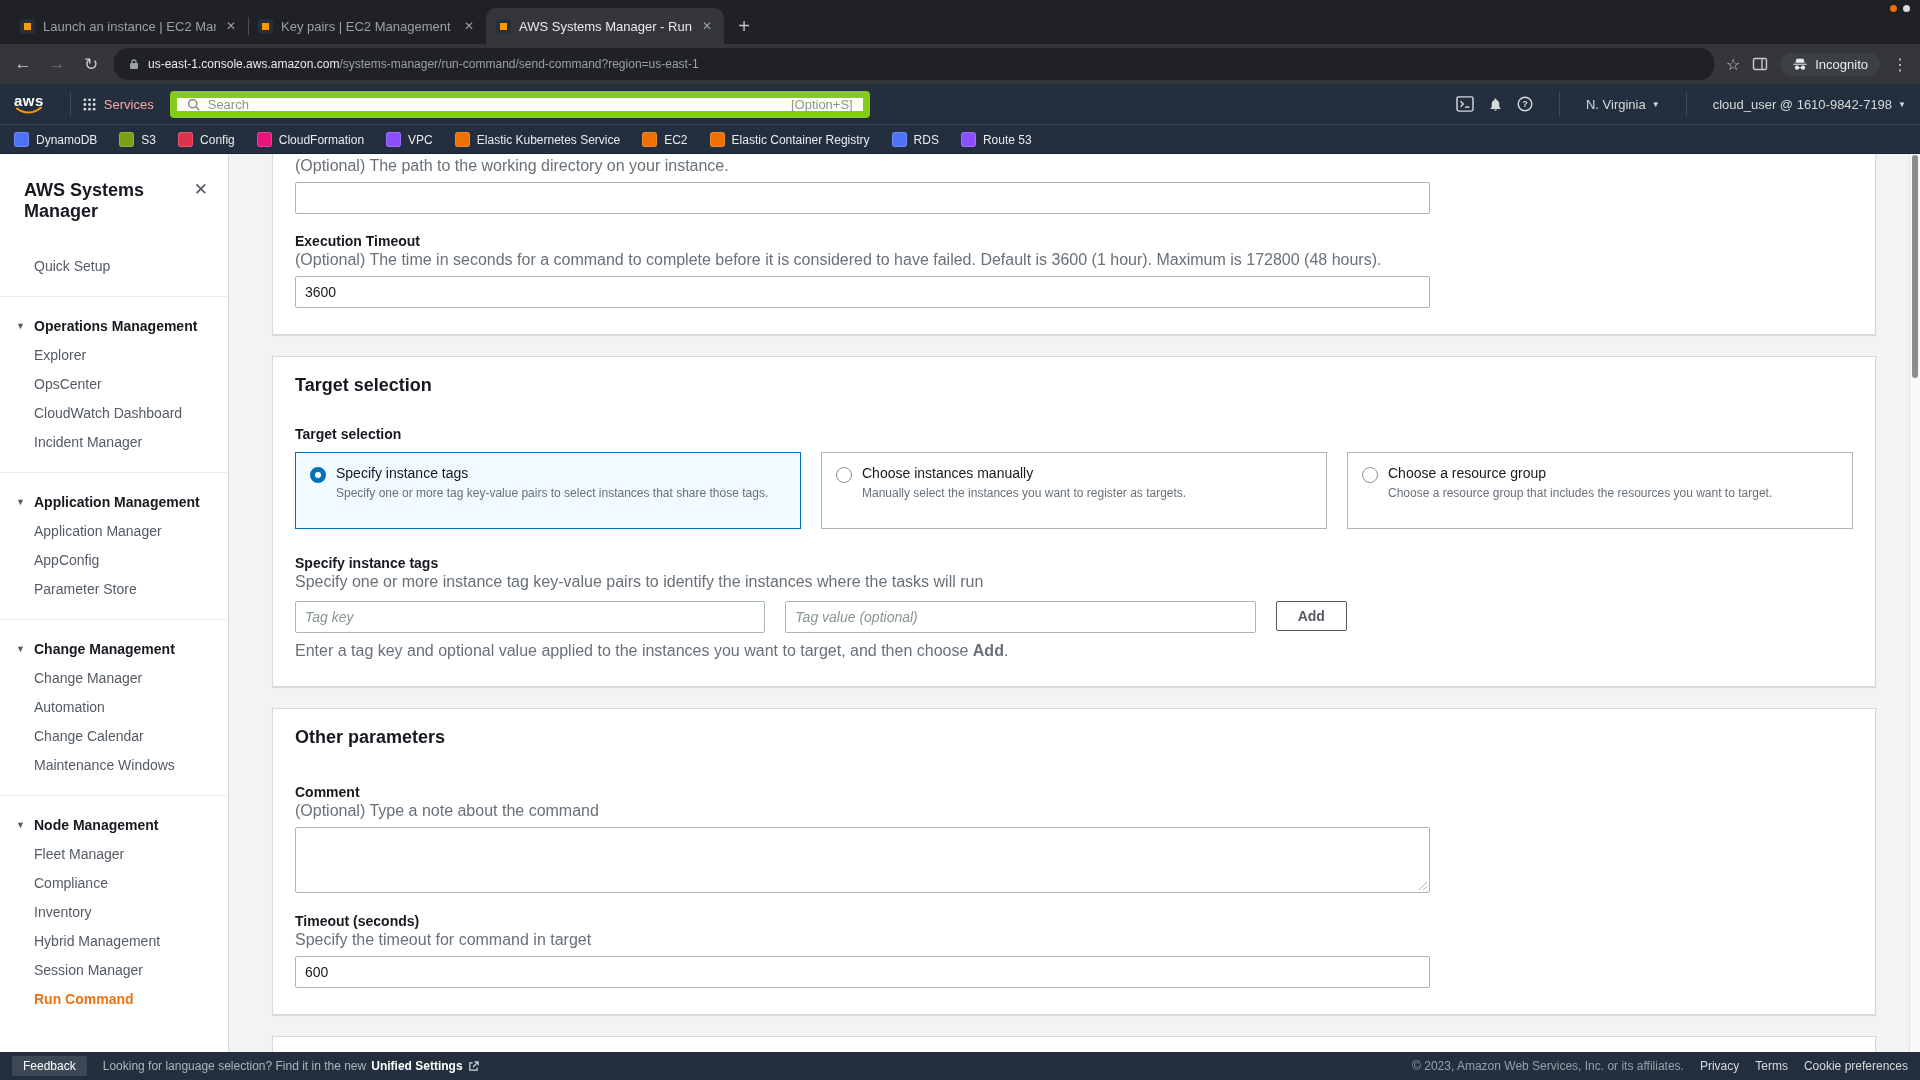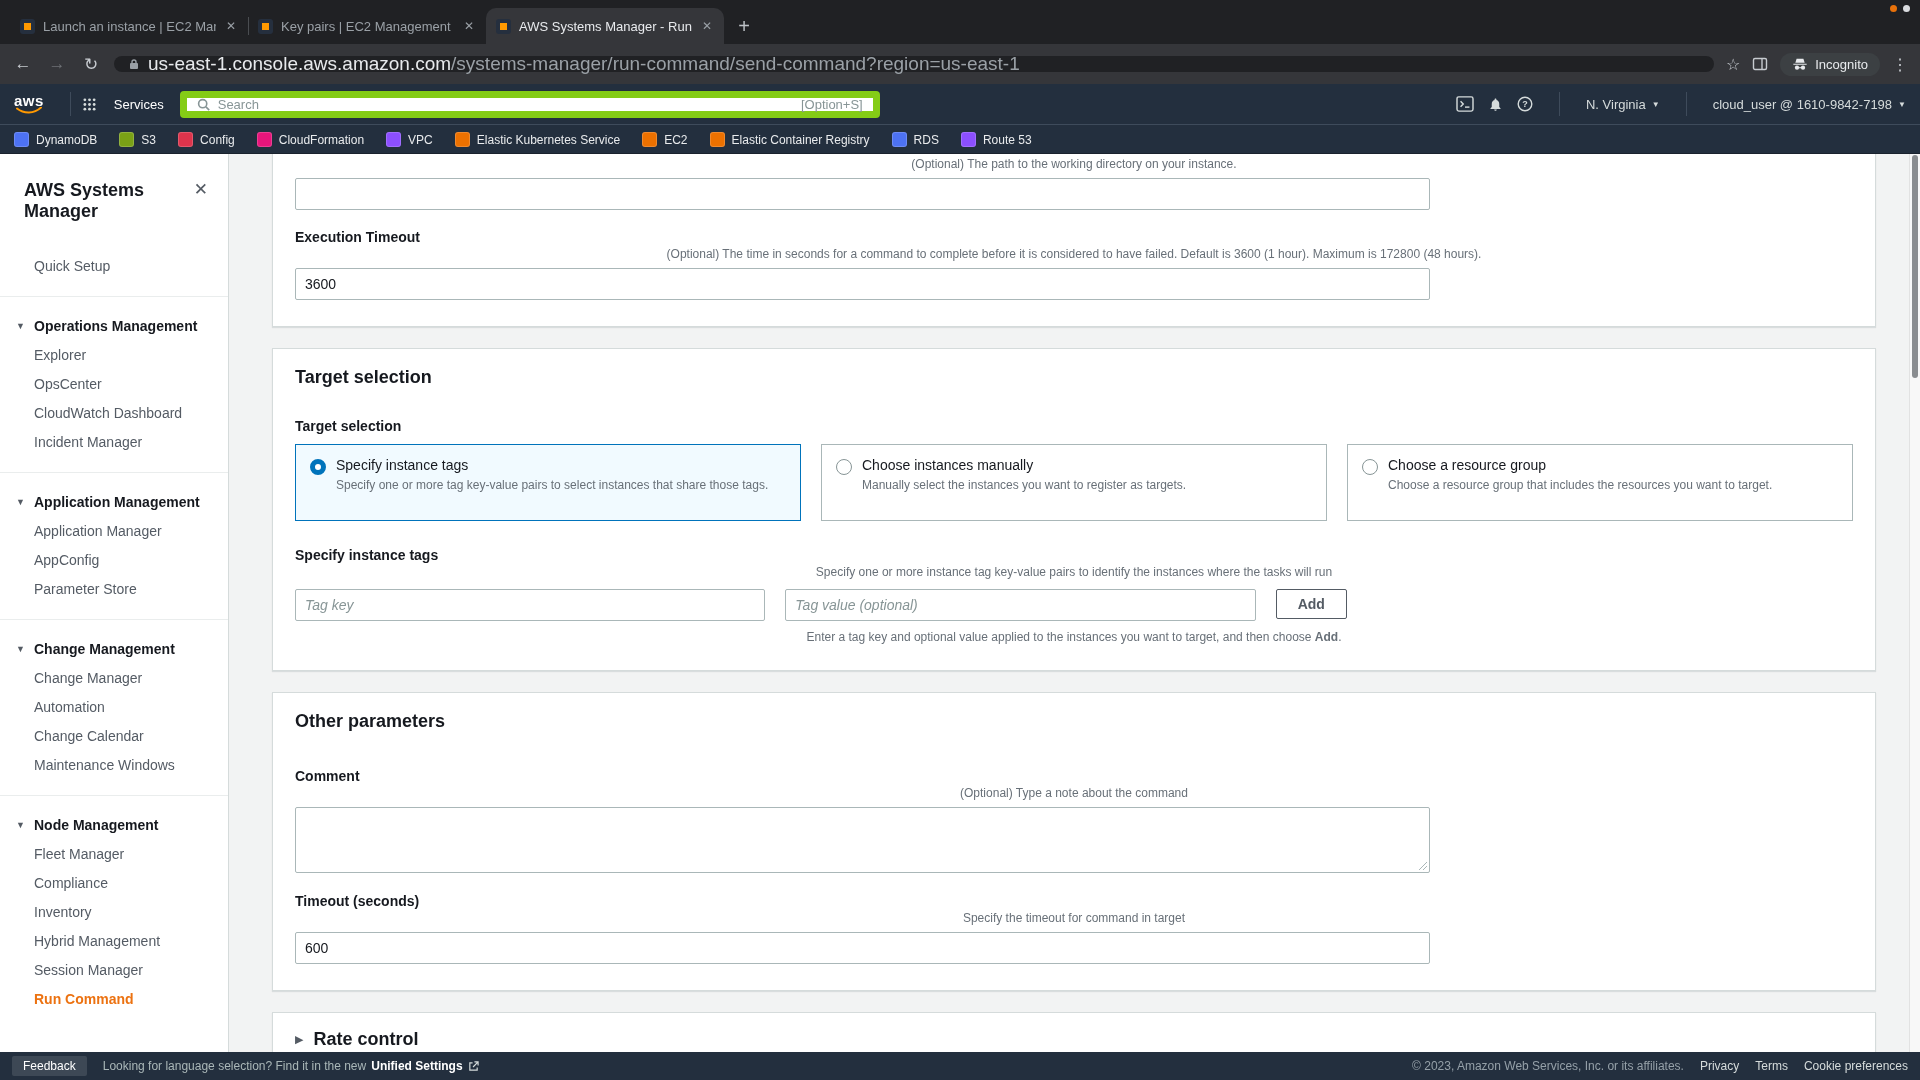--- a/index.html
+++ b/index.html
@@ -20,32 +20,32 @@
   .newtab { color:#bdc1c6; font-size:20px; line-height:28px; width:28px; text-align:center; margin:0 0 4px 6px; cursor:pointer; }
   .win-dots { position:absolute; right:10px; top:5px; display:flex; gap:6px; }
   .win-dot { width:7px; height:7px; border-radius:50%; }
   .win-dot.orange { background:#e8710a; }
   .win-dot.gray { background:#dadce0; }
 
   
   .toolbar { height:40px; background:#35363a; display:flex; align-items:center; padding:0 12px; gap:12px; flex:none; }
   .nav-btn { color:#c7cbd0; font-size:17px; width:22px; text-align:center; cursor:pointer; }
   .nav-btn.disabled { color:#6e7175; }
-  .urlbar { flex:1; height:16px; background:#202124; border-radius:14px; display:flex; align-items:center; padding:0 14px; gap:8px; font-size:19px; cursor:text; }
+  .urlbar { flex:1; height:32px; background:#202124; border-radius:14px; display:flex; align-items:center; padding:0 14px; gap:8px; font-size:12px; cursor:text; }
   .url-domain { color:#e8eaed; }
   .url-path { color:#9aa0a6; }
   .tool-icon { color:#c7cbd0; font-size:16px; cursor:pointer; display:flex; align-items:center; }
   .incog-badge { display:flex; align-items:center; gap:7px; background:#3c4043; border-radius:14px; padding:4px 12px; color:#e8eaed; font-size:13px; }
 
   
   .awsnav { height:40px; background:#232f3e; display:flex; align-items:center; padding:0 14px; color:#fff; font-size:13px; flex:none; }
   .aws-logo-wrap { display:flex; flex-direction:column; align-items:center; margin-right:14px; cursor:pointer; }
   .aws-logo { font-weight:700; font-size:15px; color:#fff; letter-spacing:.5px; line-height:13px; }
   .nav-sep { width:1px; height:24px; background:#3e4b5b; margin:0 12px; flex:none; }
-  .services-btn { display:flex; align-items:center; gap:18px; color:#ffffff; cursor:pointer; margin-right:16px;text-align:right; }
+  .services-btn { display:flex; align-items:center; gap:8px; color:#fca5a5; cursor:pointer; margin-right:16px;text-align:right; }
   .aws-search { width:700px; height:27px; background:#ffffff; border:7px solid #84cc16; border-radius:4px; display:flex; align-items:center; padding:0 10px; gap:8px; cursor:text; }
   .aws-search .ph { color:#879596; flex:1; }
   .aws-search .shortcut { color:#879596; }
   .awsnav-right { margin-left:auto; display:flex; align-items:center; gap:14px; }
   .awsnav-right .item { display:flex; align-items:center; gap:6px; color:#d5dbdb; cursor:pointer; white-space:nowrap; }
   .caret { font-size:8px; color:#d5dbdb; }
 
   
   .favbar { height:30px; background:#232f3e; border-top:1px solid #3e4b5b; box-shadow:inset 0 -1px 0 #1a222d; display:flex; align-items:center; padding:0 14px; gap:22px; flex:none; }
   .fav { display:flex; align-items:center; gap:7px; color:#e9ebed; font-size:12px; cursor:pointer; white-space:nowrap; }
@@ -64,21 +64,21 @@
   .sb-divider { border-top:1px solid #eaeded; margin:15px 0; }
   .sb-section-title { position:relative; padding:6px 20px 7px 34px; font-size:14px; font-weight:700; color:#16191f; cursor:pointer; }
   .sb-section-title .tri { position:absolute; left:16px; top:9px; font-size:9px; color:#545b64; }
 
   
   .main { flex:1; min-width:0; overflow:hidden; padding:0 44px 0 43px; }
   .card { background:#fff; border:1px solid #d5dbdb; box-shadow:0 1px 1px 0 rgba(0,28,36,.1); margin-bottom:21px; padding:18px 22px 26px; }
   .card.clipped-top { margin-top:-9px; border-top:none; padding-top:10px; }
   .card h2 { font-size:18px; font-weight:700; color:#16191f; }
   .label { font-size:14px; font-weight:700; color:#16191f; }
-  .hint { font-size:12px; color:#687078; margin-top:2px;text-align:center; }
+  .hint { font-size:16px; color:#687078; margin-top:2px; }
   .aws-input { display:block; height:32px; width:1135px; border:1px solid #aab7b8; border-radius:2px; padding:0 9px; font-size:14px; color:#16191f; font-family:inherit; background:#fff; margin-top:7px; }
   .aws-input::placeholder, textarea::placeholder { color:#879596; font-style:italic; }
   .field { margin-top:19px; }
 
   .section-gap { margin-top:30px; }
   .tiles { display:flex; gap:20px; margin-top:10px; }
   .tile { flex:1; border:1px solid #aab7b8; background:#fff; padding:12px 14px; display:flex; gap:10px; min-height:77px; cursor:pointer; }
   .tile.selected { border-color:#0073bb; background:#f1faff; }
   .radio { width:16px; height:16px; border-radius:50%; border:1px solid #879596; background:#fff; flex:none; margin-top:2px; }
   .tile.selected .radio { border:5px solid #0073bb; }

